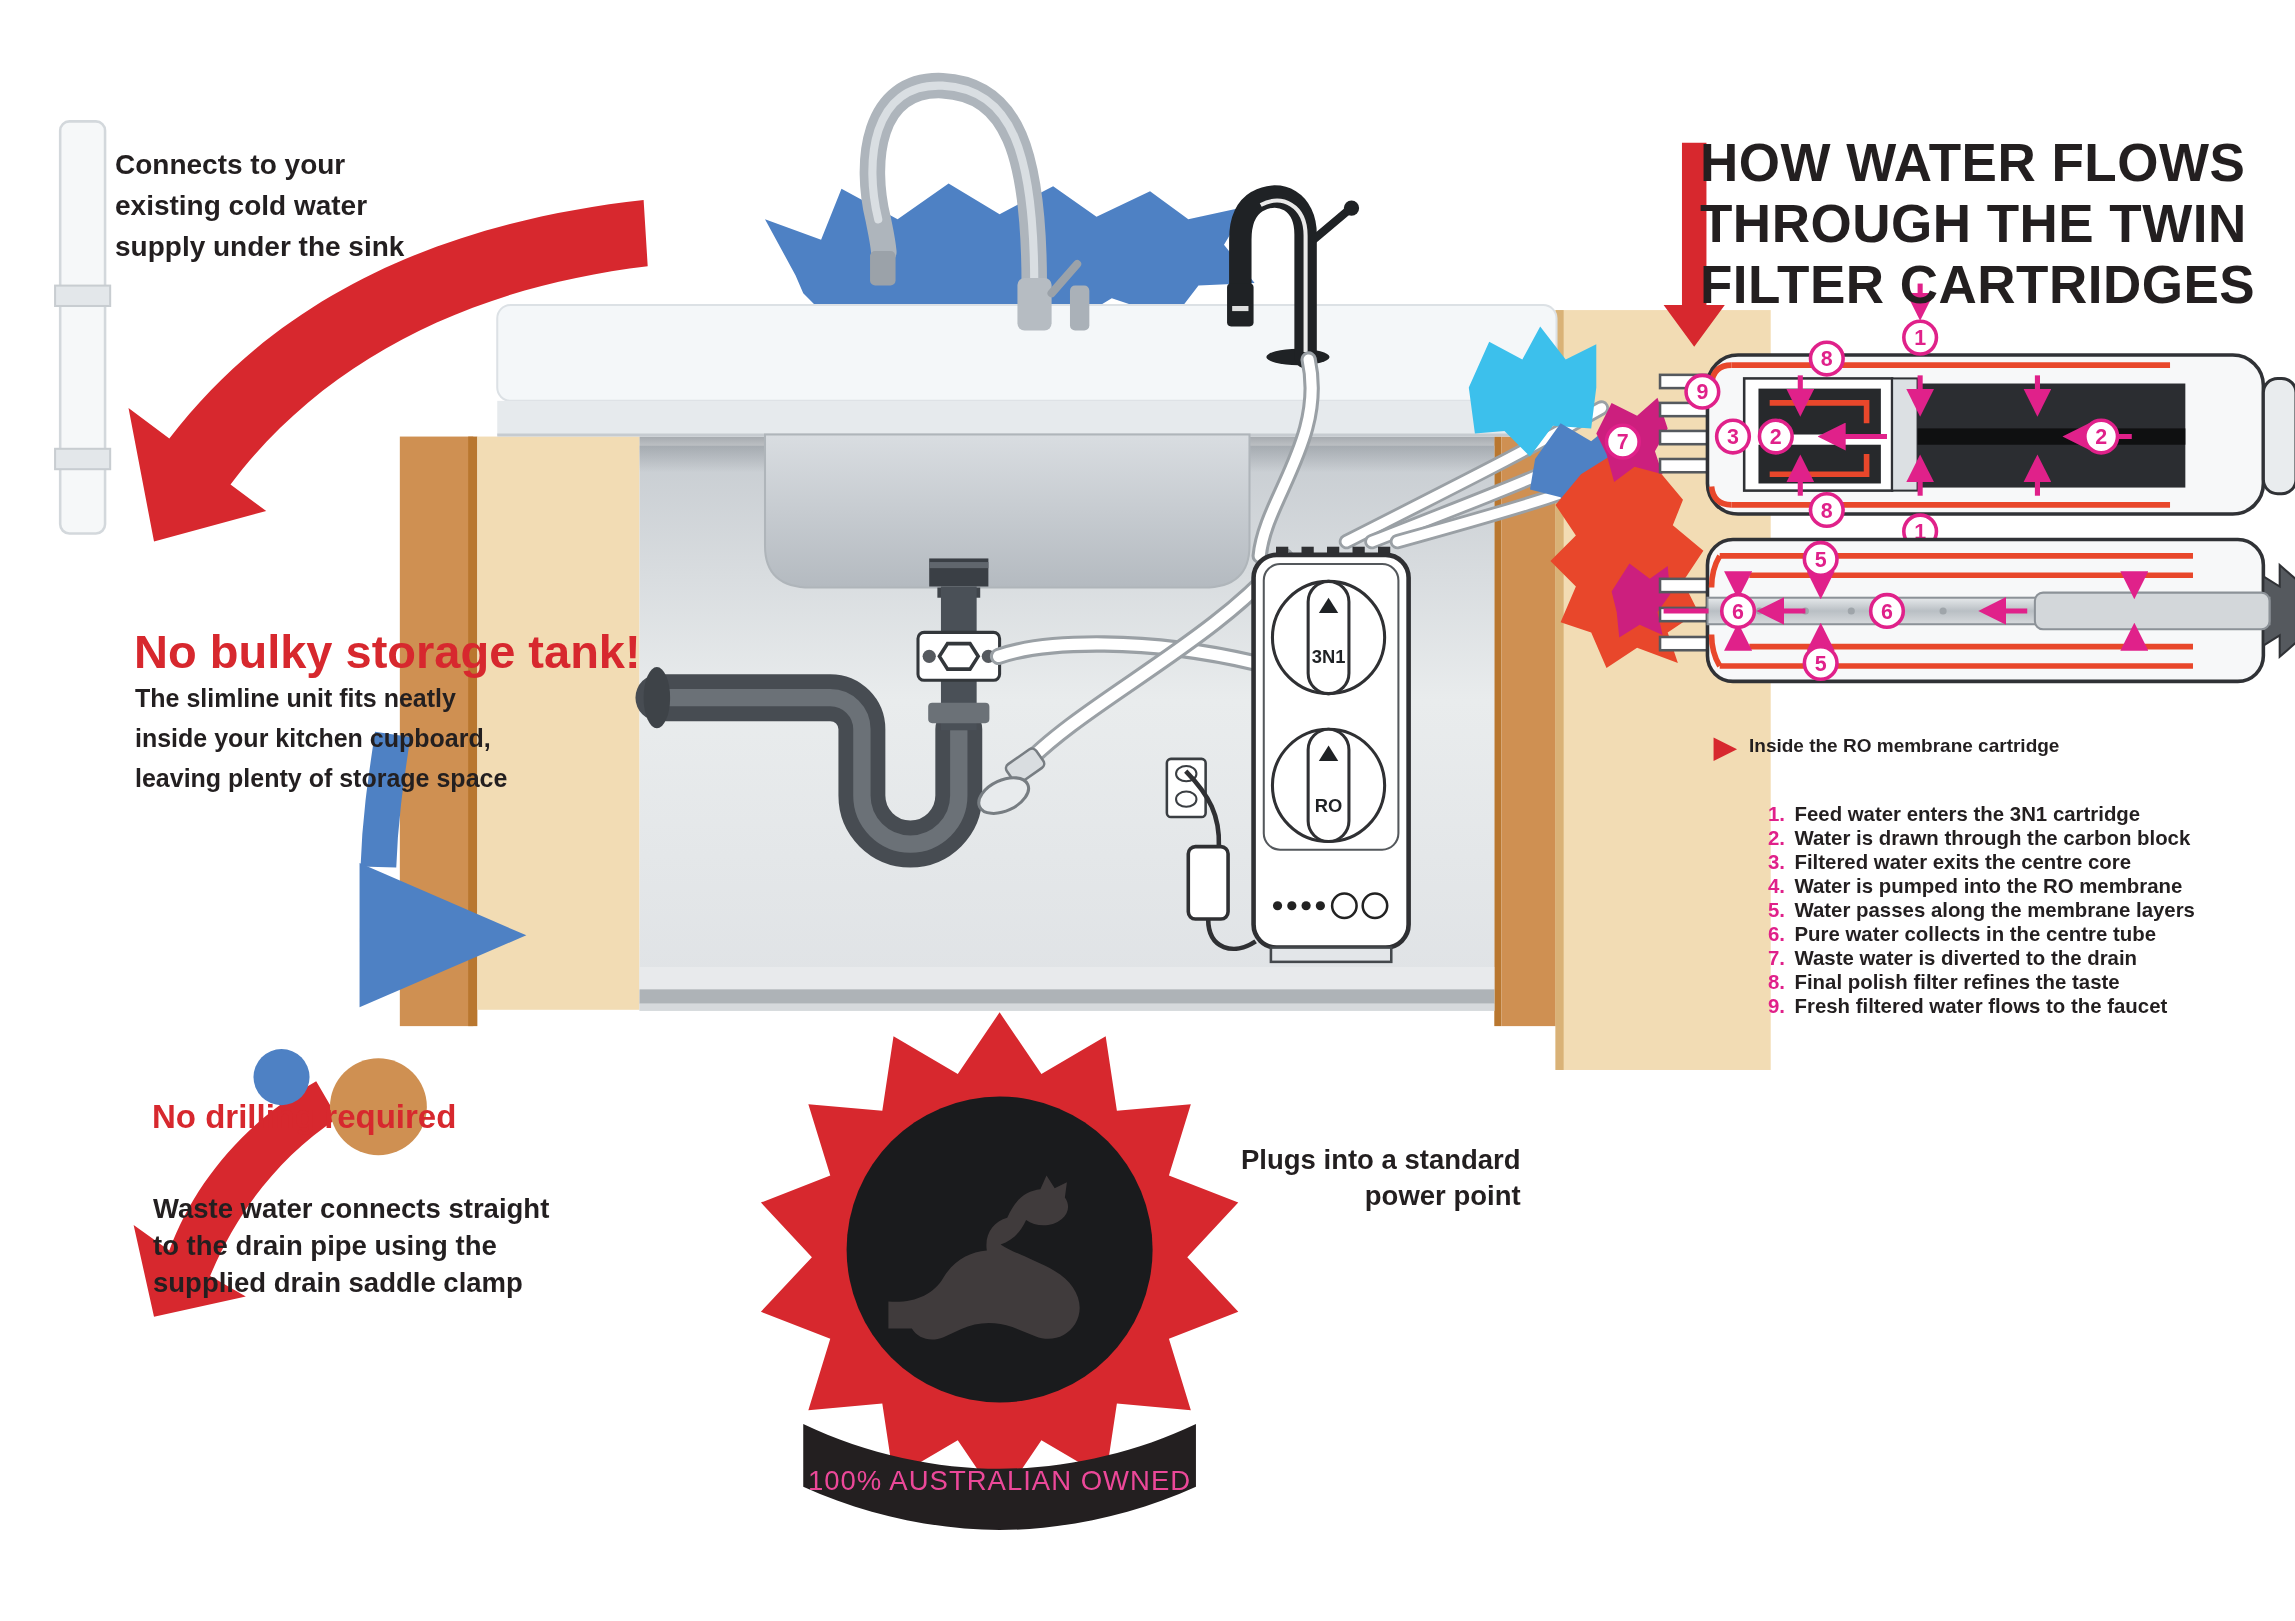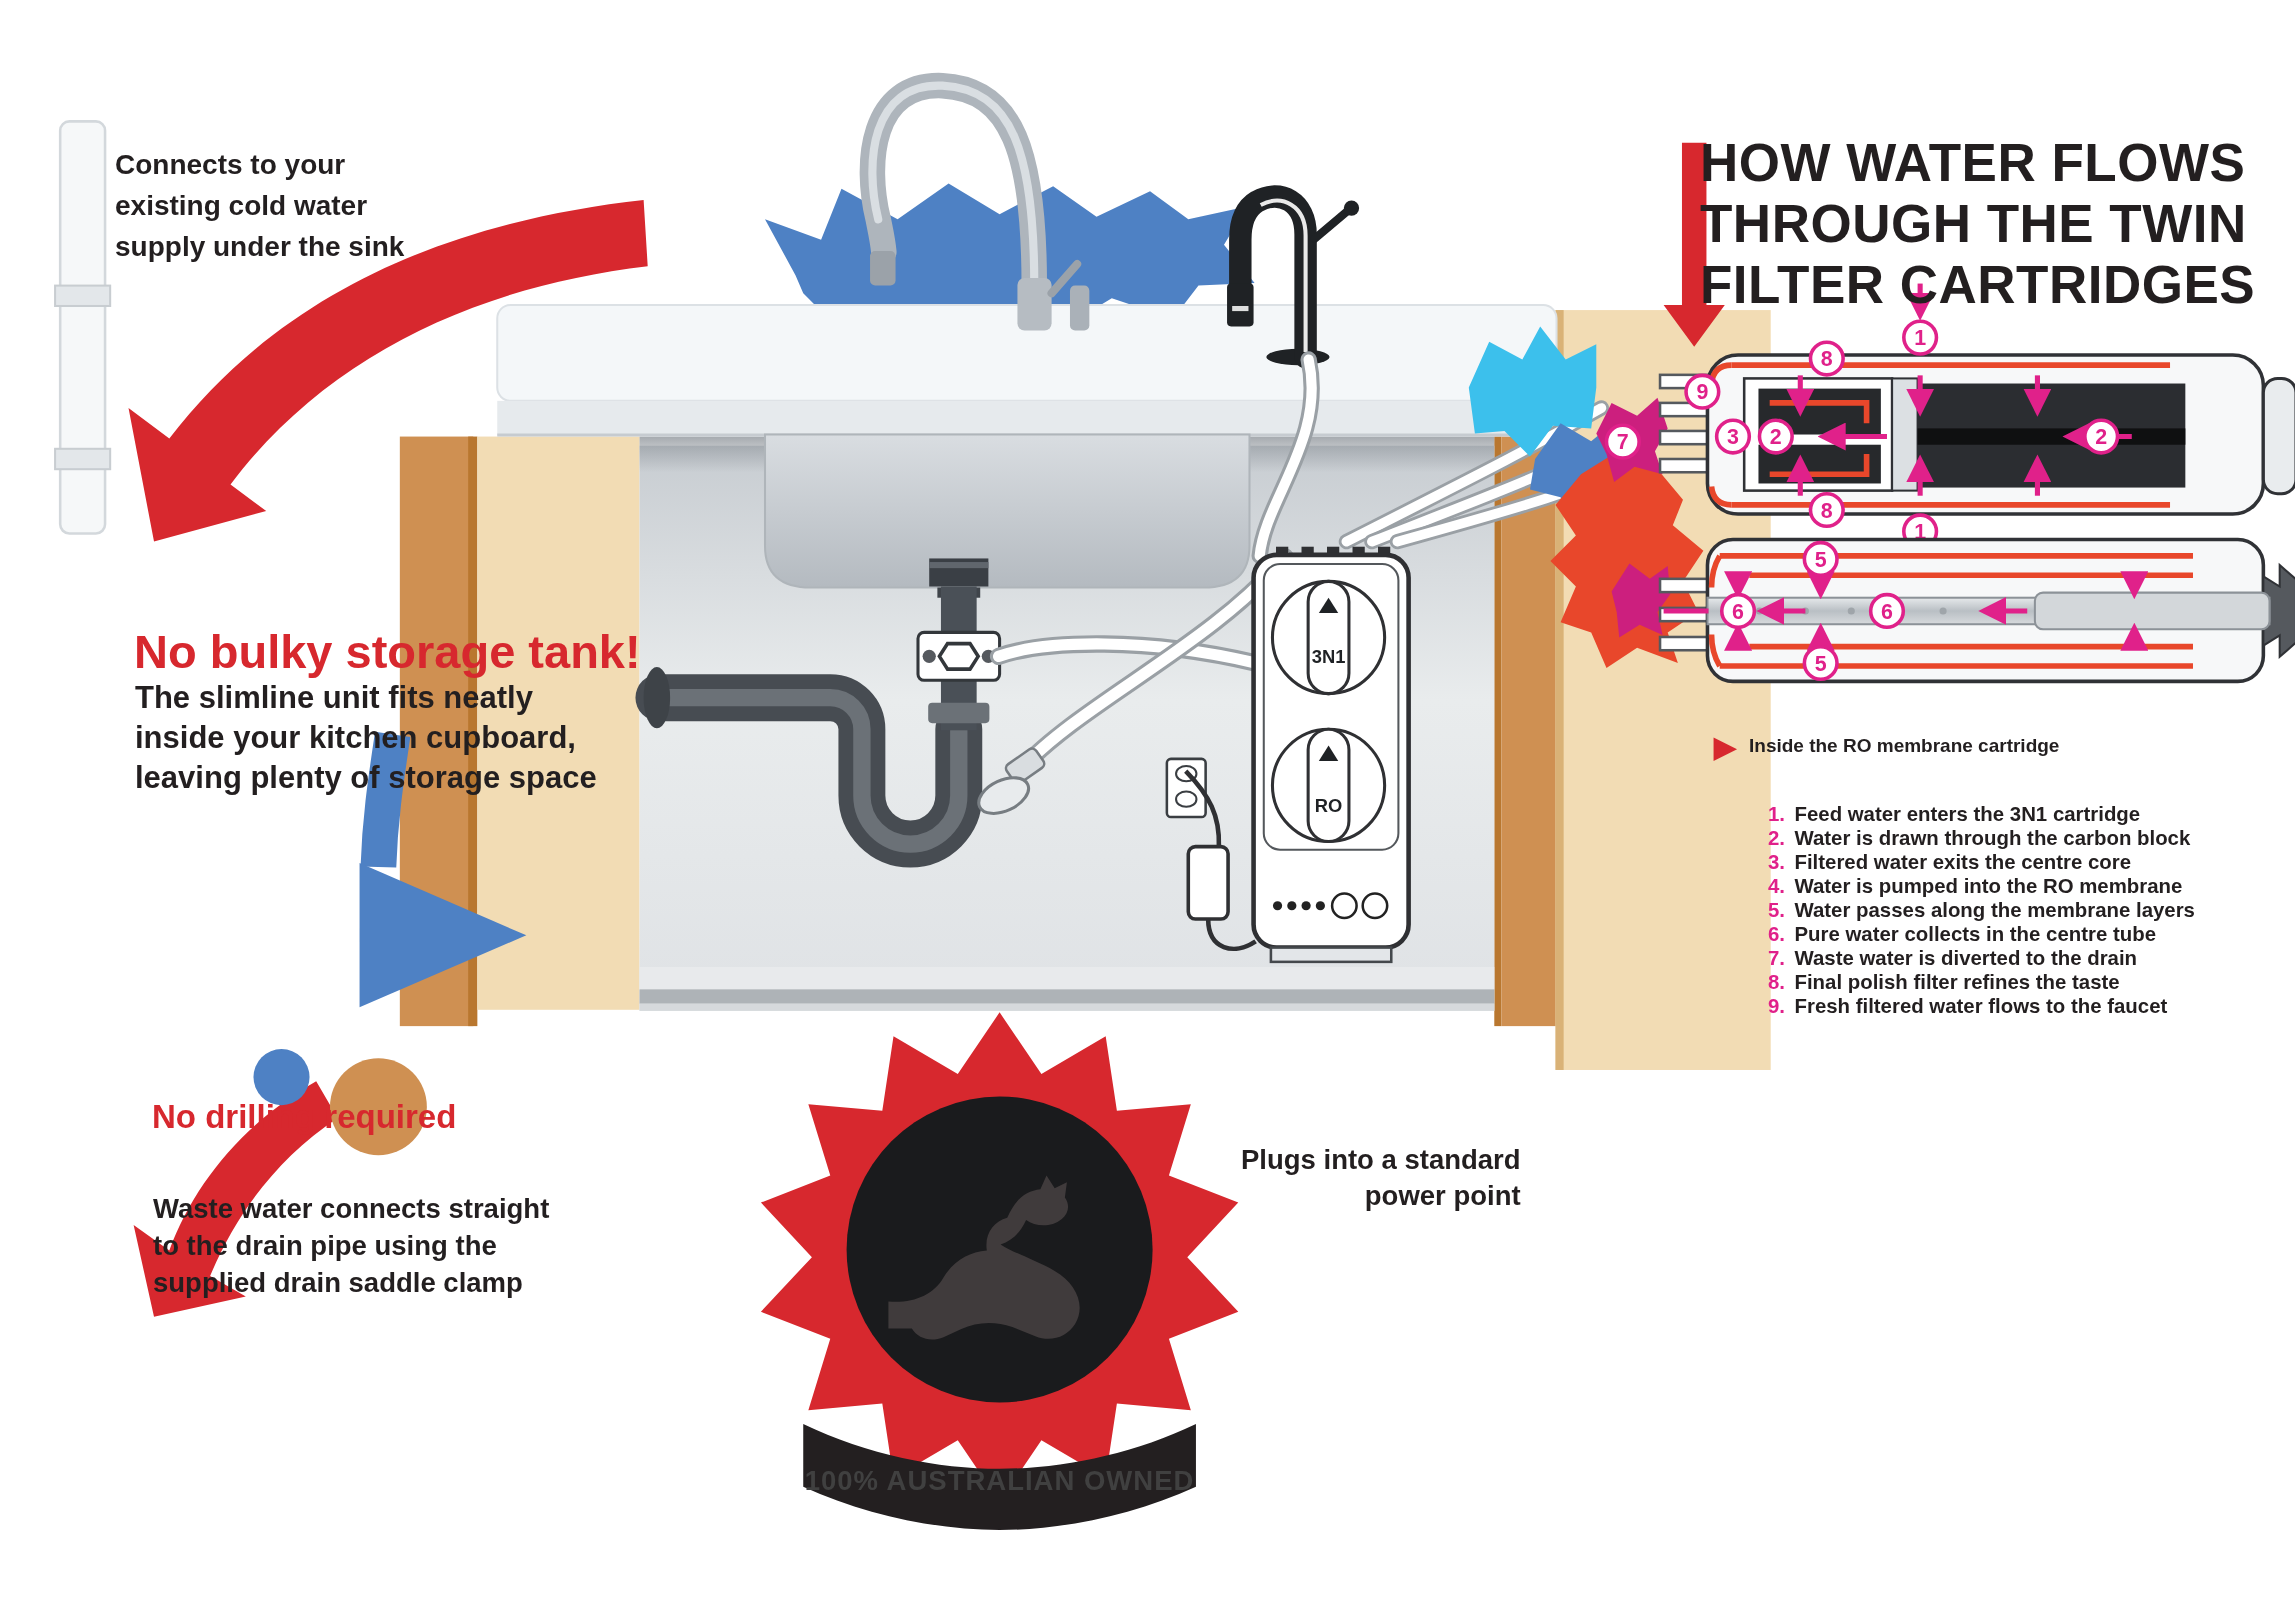--- a/index.html
+++ b/index.html
@@ -4,32 +4,32 @@
 <style>
   html,body{margin:0;padding:0;background:#ffffff;}
   #stage{position:relative;width:2295px;height:1622px;background:#fff;overflow:hidden;
          font-family:"Liberation Sans","DejaVu Sans",sans-serif;color:#231f20;}
   #art{position:absolute;inset:0;}
   .txt{position:absolute;white-space:nowrap;}
   .blk{color:#231f20;font-weight:700;}
   .red{color:#d7282e;font-weight:800;}
   .tl-lines{left:115px;top:144px;font-size:28px;line-height:41px;font-weight:700;}
   .lm-head{left:134px;top:624px;font-size:47px;}
-  .lm-lines{left:135px;top:678px;font-size:31px;line-height:40px;font-weight:700;}
+  .lm-lines{left:135px;top:678px;font-size:25px;line-height:40px;font-weight:700;}
   .bl-head{left:152px;top:1098px;font-size:33px;}
   .bl-lines{left:153px;top:1143px;font-size:27.5px;line-height:37px;font-weight:700;margin-top:47px;}
   .pw-lines{left:1241px;top:1142px;font-size:27.5px;line-height:36px;font-weight:700;text-align:right;}
   .t1{left:1700px;top:132px;width:587px;font-size:53px;line-height:61px;font-weight:700;letter-spacing:0.5px;}
   .t2{left:1749px;top:735px;font-size:19px;font-weight:700;}
   #legend{position:absolute;left:1768px;top:790px;width:510px;margin-top:12px;}
   .lg{font-size:20.4px;line-height:24px;white-space:nowrap;}
   .lgn{color:#e0218a;font-weight:800;display:inline-block;width:26.5px;}
   .lgt{color:#231f20;font-weight:600;}
   .ribbon-txt{left:770px;top:1465px;width:459px;text-align:center;font-size:27.5px;
-              font-weight:700;color:#404040;letter-spacing:1px;}
+              font-weight:400;color:#ec4899;letter-spacing:1px;}
 </style>
 </head>
 <body>
 
 <div id="stage">
 
 <svg id="art" viewBox="0 0 4500 3179" xmlns="http://www.w3.org/2000/svg">
   <defs>
     <linearGradient id="interiorGrad" x1="0" y1="0" x2="0" y2="1">
       <stop offset="0" stop-color="#c7ccd1"></stop>

